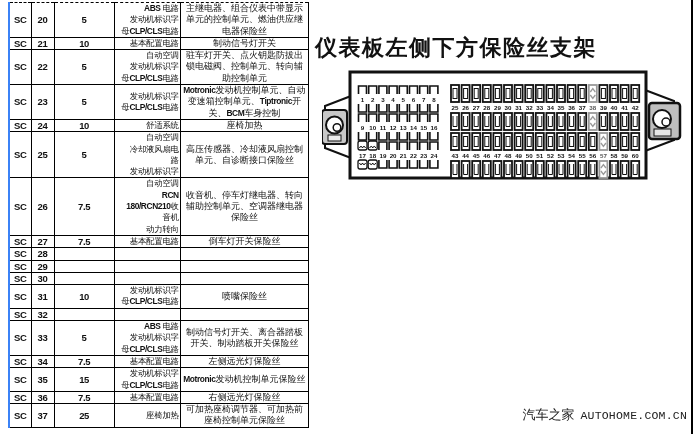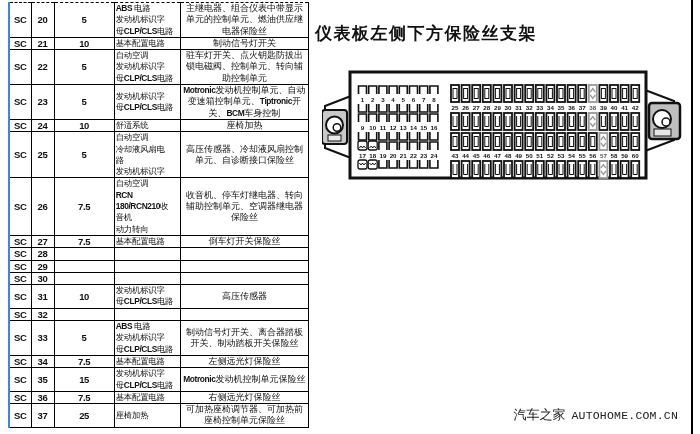--- a/index.html
+++ b/index.html
@@ -17,33 +17,33 @@
     border:1px solid #000;padding:0 1px;height:11px;
     font-size:9px;line-height:11.3px;vertical-align:middle;overflow:hidden;
   }
   .fuse-table tr:first-child td{border-top:1px dashed #000;}
   .fuse-table td:first-child{border-left:2px solid #3b82f6;}
   td.c-sc,td.c-num,td.c-amp{
     text-align:center;font-weight:bold;font-size:9.5px;
     font-family:"Liberation Sans",sans-serif;letter-spacing:-0.3px;
   }
   td.c-circuit{
-    text-align:left;white-space:pre;font-size:8.4px;letter-spacing:-0.2px;
+    text-align:right;white-space:pre;font-size:8.4px;letter-spacing:-0.2px;
   }
   td.c-desc{text-align:center;font-size:9px;}
   td.c-circuit b,td.c-desc b{letter-spacing:-0.4px;font-family:"Liberation Sans",sans-serif;font-size:8.4px;}
   
   .diagram-title{
-    position:absolute;left:315px;top:22px;font-size:17px;font-weight:600;
+    position:absolute;left:315px;top:33px;font-size:22px;font-weight:600;
     letter-spacing:1.5px;white-space:nowrap;
   }
   .fusebox-svg{position:absolute;left:322px;top:70px;}
   
   .watermark{
-    position:absolute;right:22px;top:405px;white-space:nowrap;
+    position:absolute;right:13px;top:405px;white-space:nowrap;
   }
   .watermark .cn{font-size:13px;font-family:"Liberation Serif",serif;color:#222;margin-right:6px;}
   .watermark .en{font-size:11.5px;font-family:"Liberation Mono",monospace;color:#222;letter-spacing:0.2px;}
   .page-edge{position:absolute;left:691px;top:0;width:2px;height:434px;background:#000;}
 </style>
 </head>
 <body>
 
 <table class="fuse-table">
   <colgroup>
@@ -142,21 +142,21 @@
         <td class="c-amp"></td>
         <td class="c-circuit"></td>
         <td class="c-desc"></td>
       </tr>
       <tr>
         <td class="c-sc">SC</td>
         <td class="c-num">31</td>
         <td class="c-amp">10</td>
         <td class="c-circuit">发动机标识字
 母<b>CLP/CLS</b>电路</td>
-        <td class="c-desc">高压传感器</td>
+        <td class="c-desc">喷嘴保险丝</td>
       </tr>
       <tr>
         <td class="c-sc">SC</td>
         <td class="c-num">32</td>
         <td class="c-amp"></td>
         <td class="c-circuit"></td>
         <td class="c-desc"></td>
       </tr>
       <tr>
         <td class="c-sc">SC</td>

